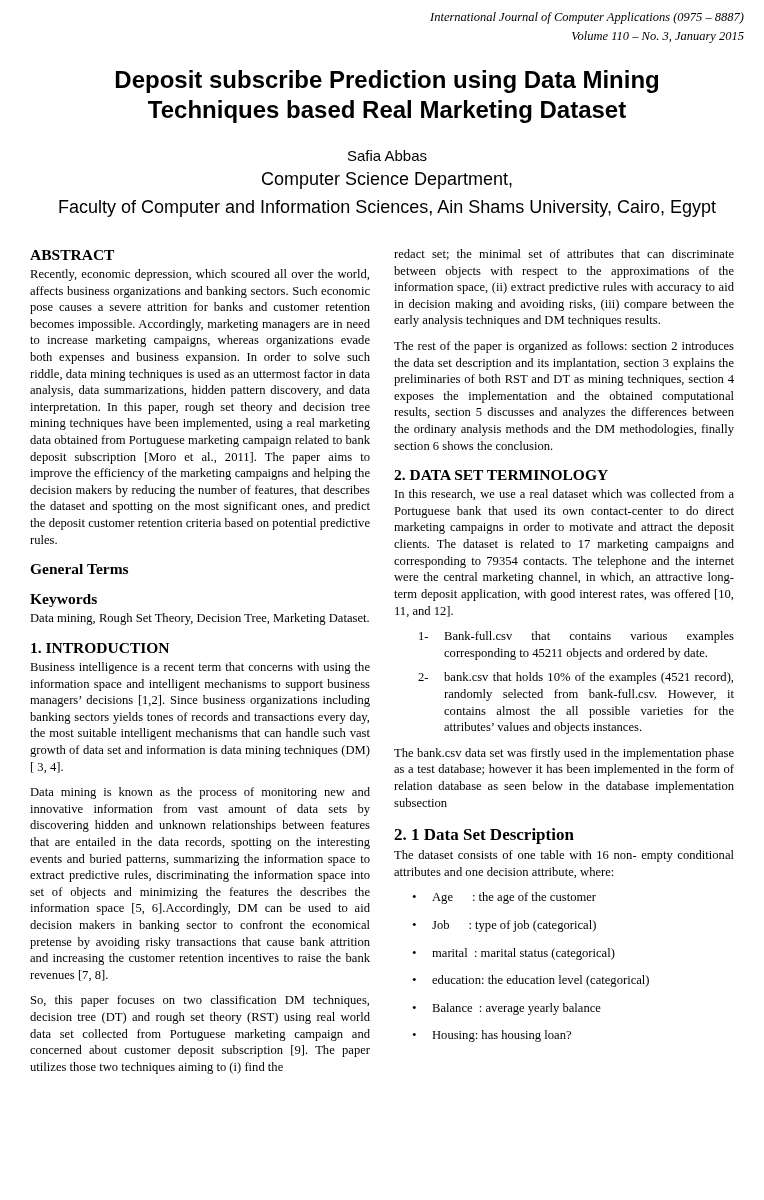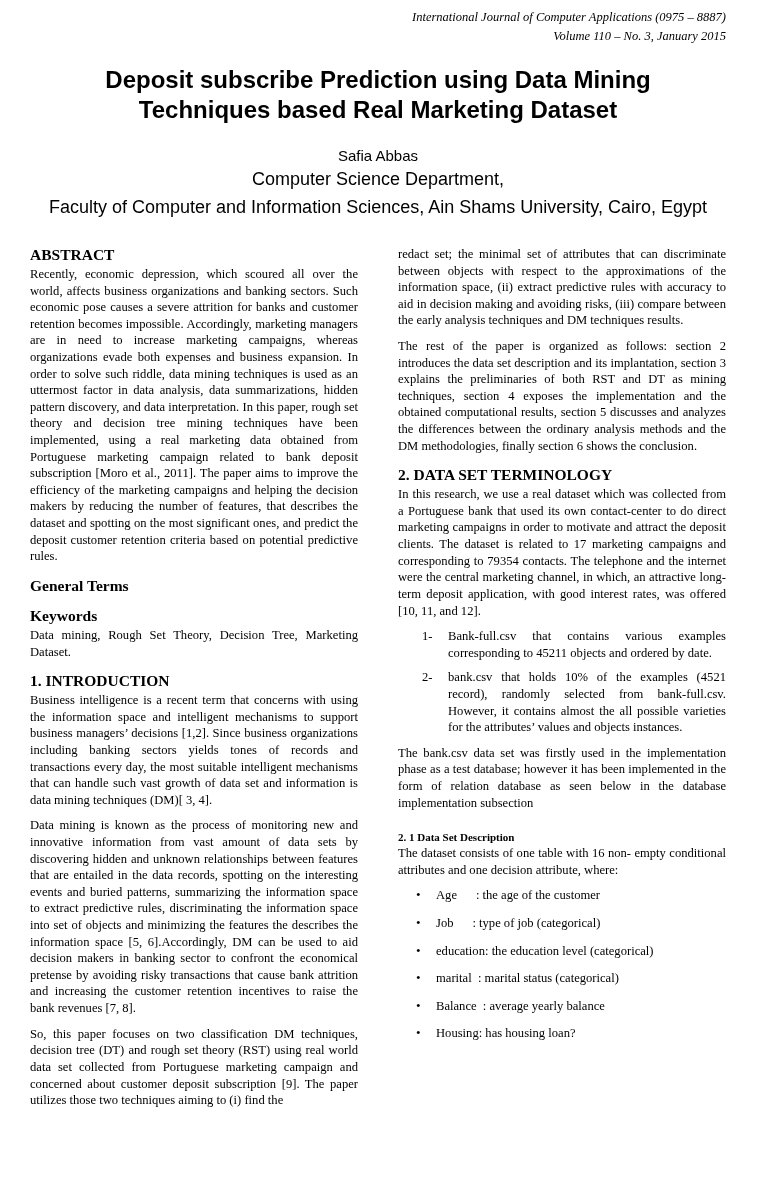--- a/index.html
+++ b/index.html
@@ -8,21 +8,21 @@
     width: 764px;
     height: 1200px;
     background: #ffffff;
     font-family: "Liberation Serif", serif;
     color: #000000;
   }
   .page {
     position: relative;
     width: 764px;
     height: 1200px;
-    padding: 8px 38px 0 30px;
+    padding: 8px 20px 0 30px;
   }
   .journal-header {
     text-align: right;
     font-style: italic;
     font-size: 12.5px;
     line-height: 1.55;
   }
   .journal-header div { white-space: nowrap; }
 
   .title {
@@ -38,36 +38,36 @@
     margin-top: 22px;
     text-align: center;
     font-family: "Liberation Sans", sans-serif;
   }
   .author-name { font-size: 15px; }
   .author-aff { font-size: 18px; line-height: 1.45; margin-top: 2px; }
 
   .columns {
     margin-top: 26px;
     display: flex;
-    gap: 40px;
+    gap: 24px;
   }
   .col { width: 340px; }
 
   h2.section {
     font-family: "Liberation Serif", serif;
     font-weight: bold;
     font-size: 15.5px;
     margin: 12px 0 2px 0;
   }
   h2.section.first { margin-top: 0; }
   h2.numbered { font-size: 15.5px; }
   h2.sub {
     font-weight: bold;
-    font-size: 11px;
-    margin: 20px 0 2px 0;
+    font-size: 17px;
+    margin: 14px 0 2px 0;
   }
   p.body {
     margin: 0 0 9px 0;
     font-size: 12.6px;
     line-height: 1.32;
     text-align: justify;
     text-justify: inter-word;
   }
   p.tight { margin-bottom: 4px; }
 
@@ -159,24 +159,24 @@
       <p class="body">The dataset consists of one table with 16 non- empty conditional attributes and one decision attribute, where:</p>
 
       <ul class="bullets">
         <li>
           <span class="lbl nowrap">Age</span><span>&nbsp;&nbsp;&nbsp;&nbsp;&nbsp;&nbsp;</span><span>: the age of the customer</span>
         </li>
         <li>
           <span class="lbl nowrap">Job</span><span>&nbsp;&nbsp;&nbsp;&nbsp;&nbsp;&nbsp;</span><span>: type of job (categorical)</span>
         </li>
         <li>
-          <span class="lbl nowrap">education:</span><span>&nbsp;</span><span>the education level (categorical)</span>
+          <span class="lbl nowrap">marital</span><span>&nbsp;&nbsp;</span><span>: marital status (categorical)</span>
         </li>
         <li>
-          <span class="lbl nowrap">marital</span><span>&nbsp;&nbsp;</span><span>: marital status (categorical)</span>
+          <span class="lbl nowrap">education:</span><span>&nbsp;</span><span>the education level (categorical)</span>
         </li>
         <li>
           <span class="lbl nowrap">Balance</span><span>&nbsp;&nbsp;</span><span>: average yearly balance</span>
         </li>
         <li>
           <span class="lbl nowrap">Housing:</span><span>&nbsp;</span><span>has housing loan?</span>
         </li>
       </ul>
     </div>
 

